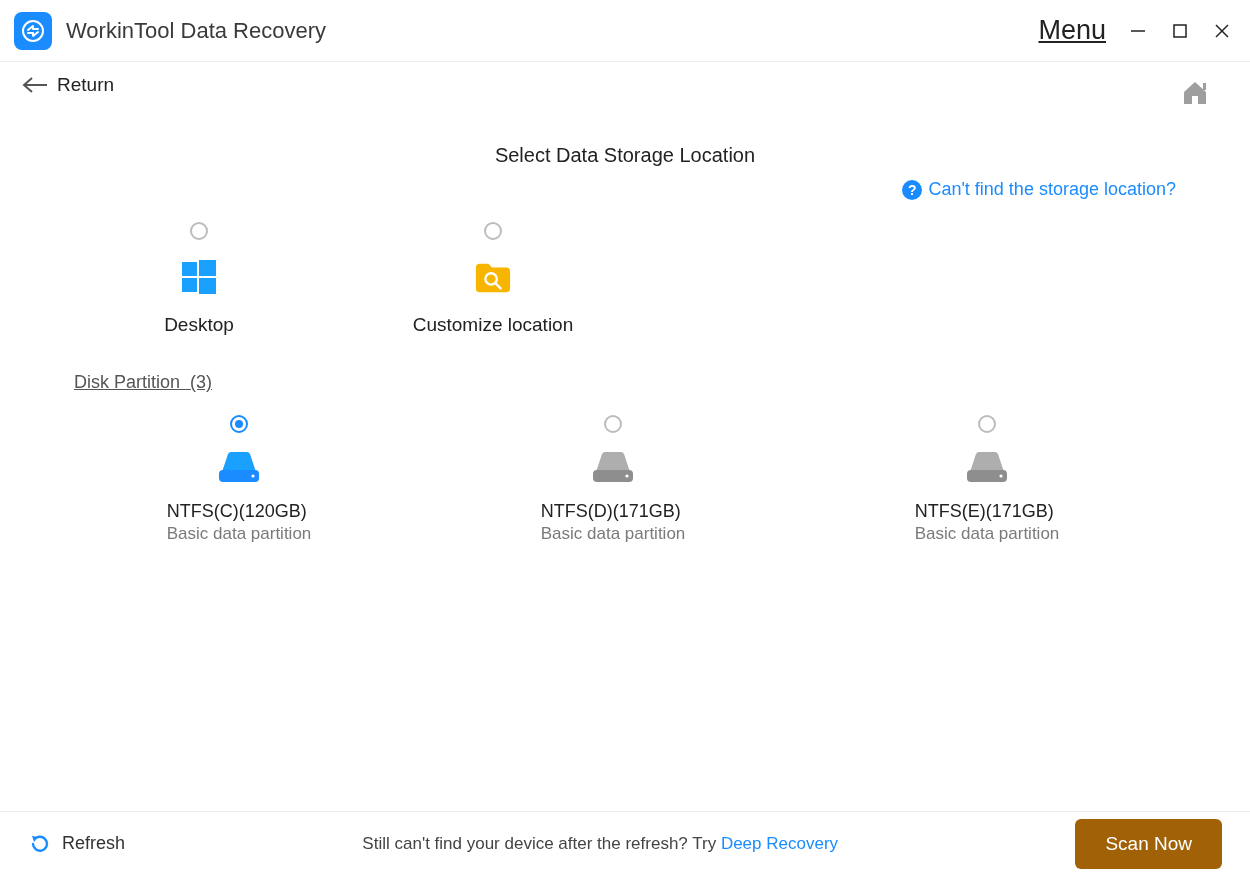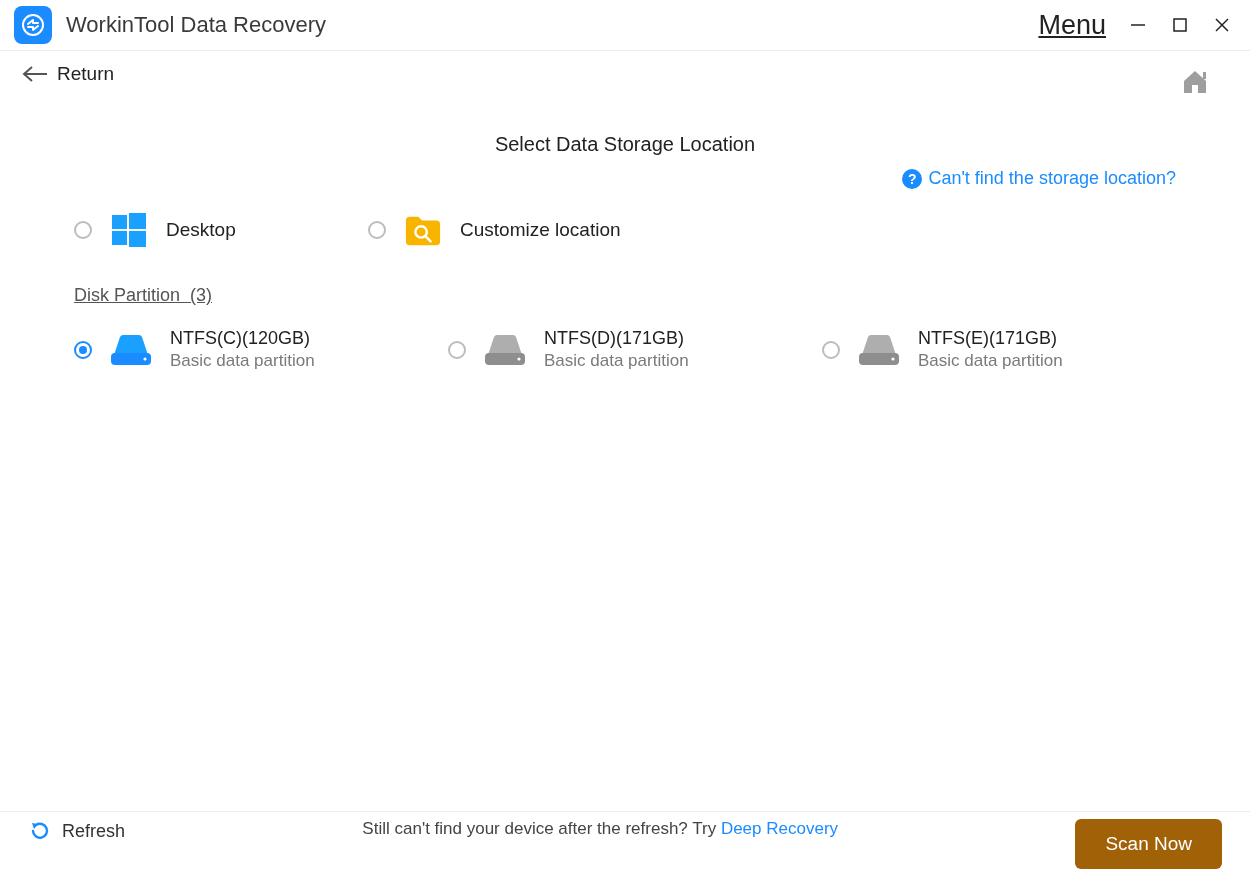--- a/index.html
+++ b/index.html
@@ -6,21 +6,21 @@
   body {
     width: 1250px; height: 875px;
     font-family: Arial, Helvetica, sans-serif;
     background: #ffffff; color: #222;
     display: flex; flex-direction: column;
     overflow: hidden;
   }
   
   .titlebar {
     display: flex; align-items: center;
-    height: 51px; padding: 0 18px 0 14px;
+    height: 62px; padding: 0 18px 0 14px;
     border-bottom: 1px solid #ededed;
   }
   .logo {
     width: 38px; height: 38px; border-radius: 8px;
     background: #1a8cff;
     display: flex; align-items: center; justify-content: center;
     margin-right: 14px;
   }
   .app-title { font-size: 22px; color: #3a3a3a; }
   .titlebar-right { margin-left: auto; display: flex; align-items: center; gap: 22px; }
@@ -43,47 +43,47 @@
   .help-badge {
     width: 20px; height: 20px; border-radius: 50%;
     background: #1a8cff; color: #fff; font-weight: bold;
     display: inline-flex; align-items: center; justify-content: center;
     font-size: 14px;
   }
   .section-label { font-size: 18px; color: #555; margin-top: 46px; }
   .common-row { display: flex; gap: 44px; margin-top: 22px; }
   .option {
     display: flex; align-items: center; gap: 18px;
-    cursor: pointer; min-width: 250px;
+    cursor: pointer; min-width: 250px; flex-direction: column;
   }
   .radio {
     width: 18px; height: 18px; border: 2px solid #bcbcbc;
     border-radius: 50%; flex-shrink: 0;
     display: flex; align-items: center; justify-content: center;
   }
   .radio.selected { border-color: #1a8cff; }
   .radio.selected::after {
     content: ""; width: 8px; height: 8px;
     background: #1a8cff; border-radius: 50%;
   }
   .option-icon { width: 38px; height: 38px; display: flex; align-items: center; justify-content: center; }
   .option-label { font-size: 19px; color: #222; }
   .divider-gap { margin-top: 36px; text-decoration: underline; }
   .part-row { display: flex; gap: 44px; margin-top: 22px; flex-wrap: wrap; }
   .part-item {
     display: flex; align-items: center; gap: 16px;
-    cursor: pointer; min-width: 330px;
+    cursor: pointer; min-width: 330px; flex-direction: column;
   }
   .part-icon { width: 46px; height: 36px; display: flex; align-items: center; justify-content: center; }
   .part-text-prim { font-size: 18px; color: #222; }
   .part-text-sec { font-size: 17px; color: #7a7a7a; margin-top: 2px; }
   
   .footer {
     height: 64px; border-top: 1px solid #ededed;
-    display: flex; align-items: flex-start; padding: 7px 28px;
+    display: flex; align-items: center; padding: 7px 28px;
     background: #fff;
   }
   .refresh { display: flex; align-items: center; gap: 10px; cursor: pointer; color: #333; font-size: 18px; }
   .footer-center { flex: 1; text-align: center; font-size: 17px; color: #444; }
   .footer-center a { color: #1a8cff; cursor: pointer; }
   .scan-btn {
     background: #a16207; color: #fff; border: none;
     border-radius: 6px; padding: 14px 30px;
     font-size: 19px; cursor: pointer;
   }

